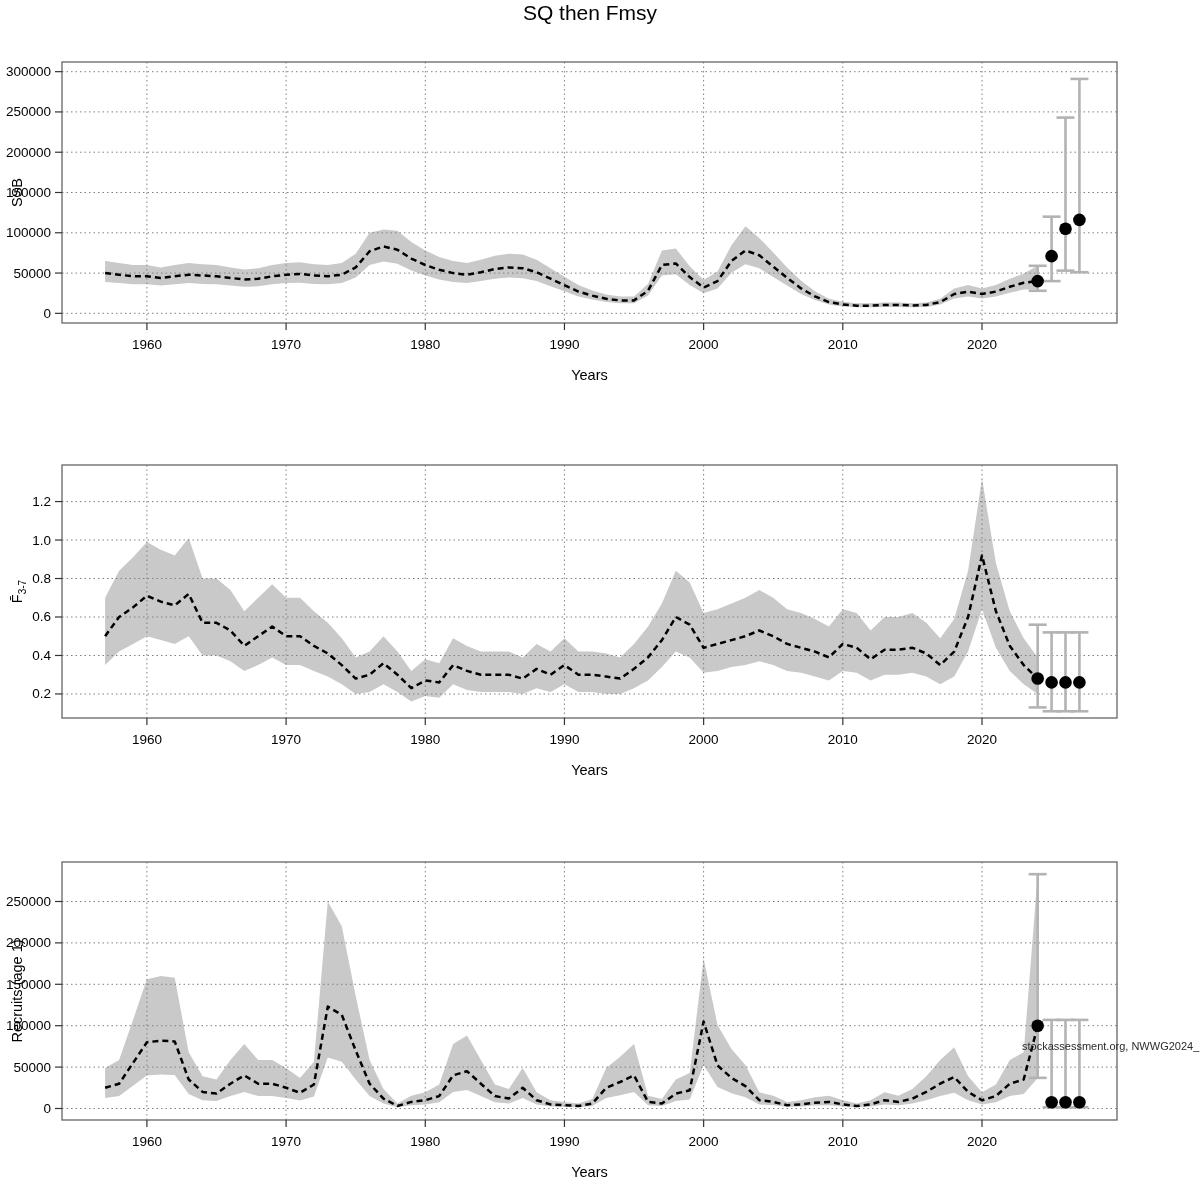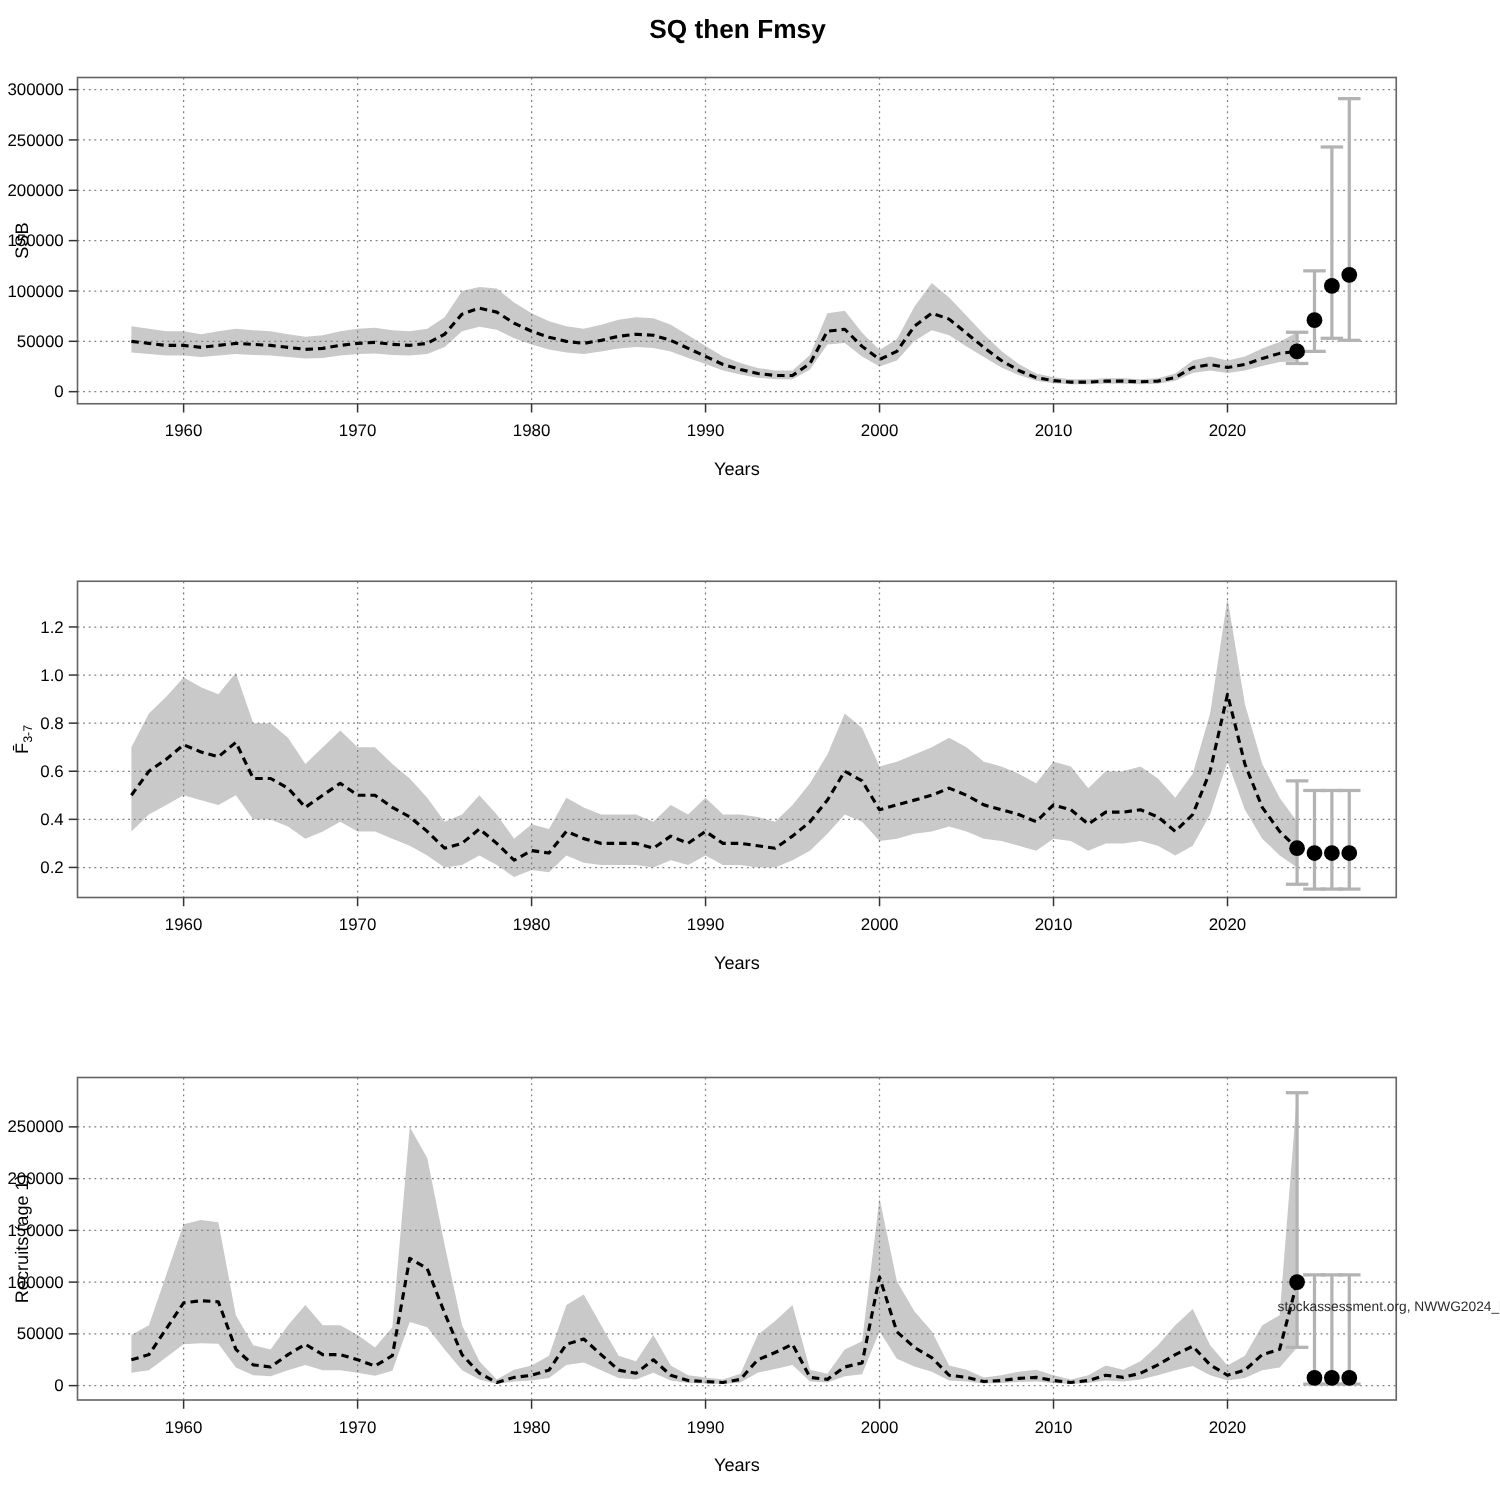--- a/index.html
+++ b/index.html
@@ -1,19 +1,19 @@
 <!DOCTYPE html>
 <html><head>
 <meta charset="utf-8">
 <style>
   html,body{margin:0;padding:0;background:#ffffff;}
   body{width:1200px;height:1200px;overflow:hidden;font-family:"Liberation Sans",sans-serif;}
   .stage{position:relative;width:1200px;height:1200px;background:#fff;}
-  .fig-title{position:absolute;top:12px;left:0;width:1180px;text-align:center;
-    font-size:21px;font-weight:bold;color:#000;}
+  .fig-title{position:absolute;top:1px;left:0;width:1180px;text-align:center;
+    font-size:21px;font-weight:normal;color:#000;}
   .watermark{position:absolute;left:1022px;top:1040px;font-size:11px;color:#2b2b2b;
     white-space:nowrap;}
   svg text{font-family:"Liberation Sans",sans-serif;}
 </style>
 </head>
 <body>
 
 <div class="stage">
   <div class="fig-title">SQ then Fmsy</div>
   <svg id="plot" width="1200" height="1200" viewBox="0 0 1200 1200">

